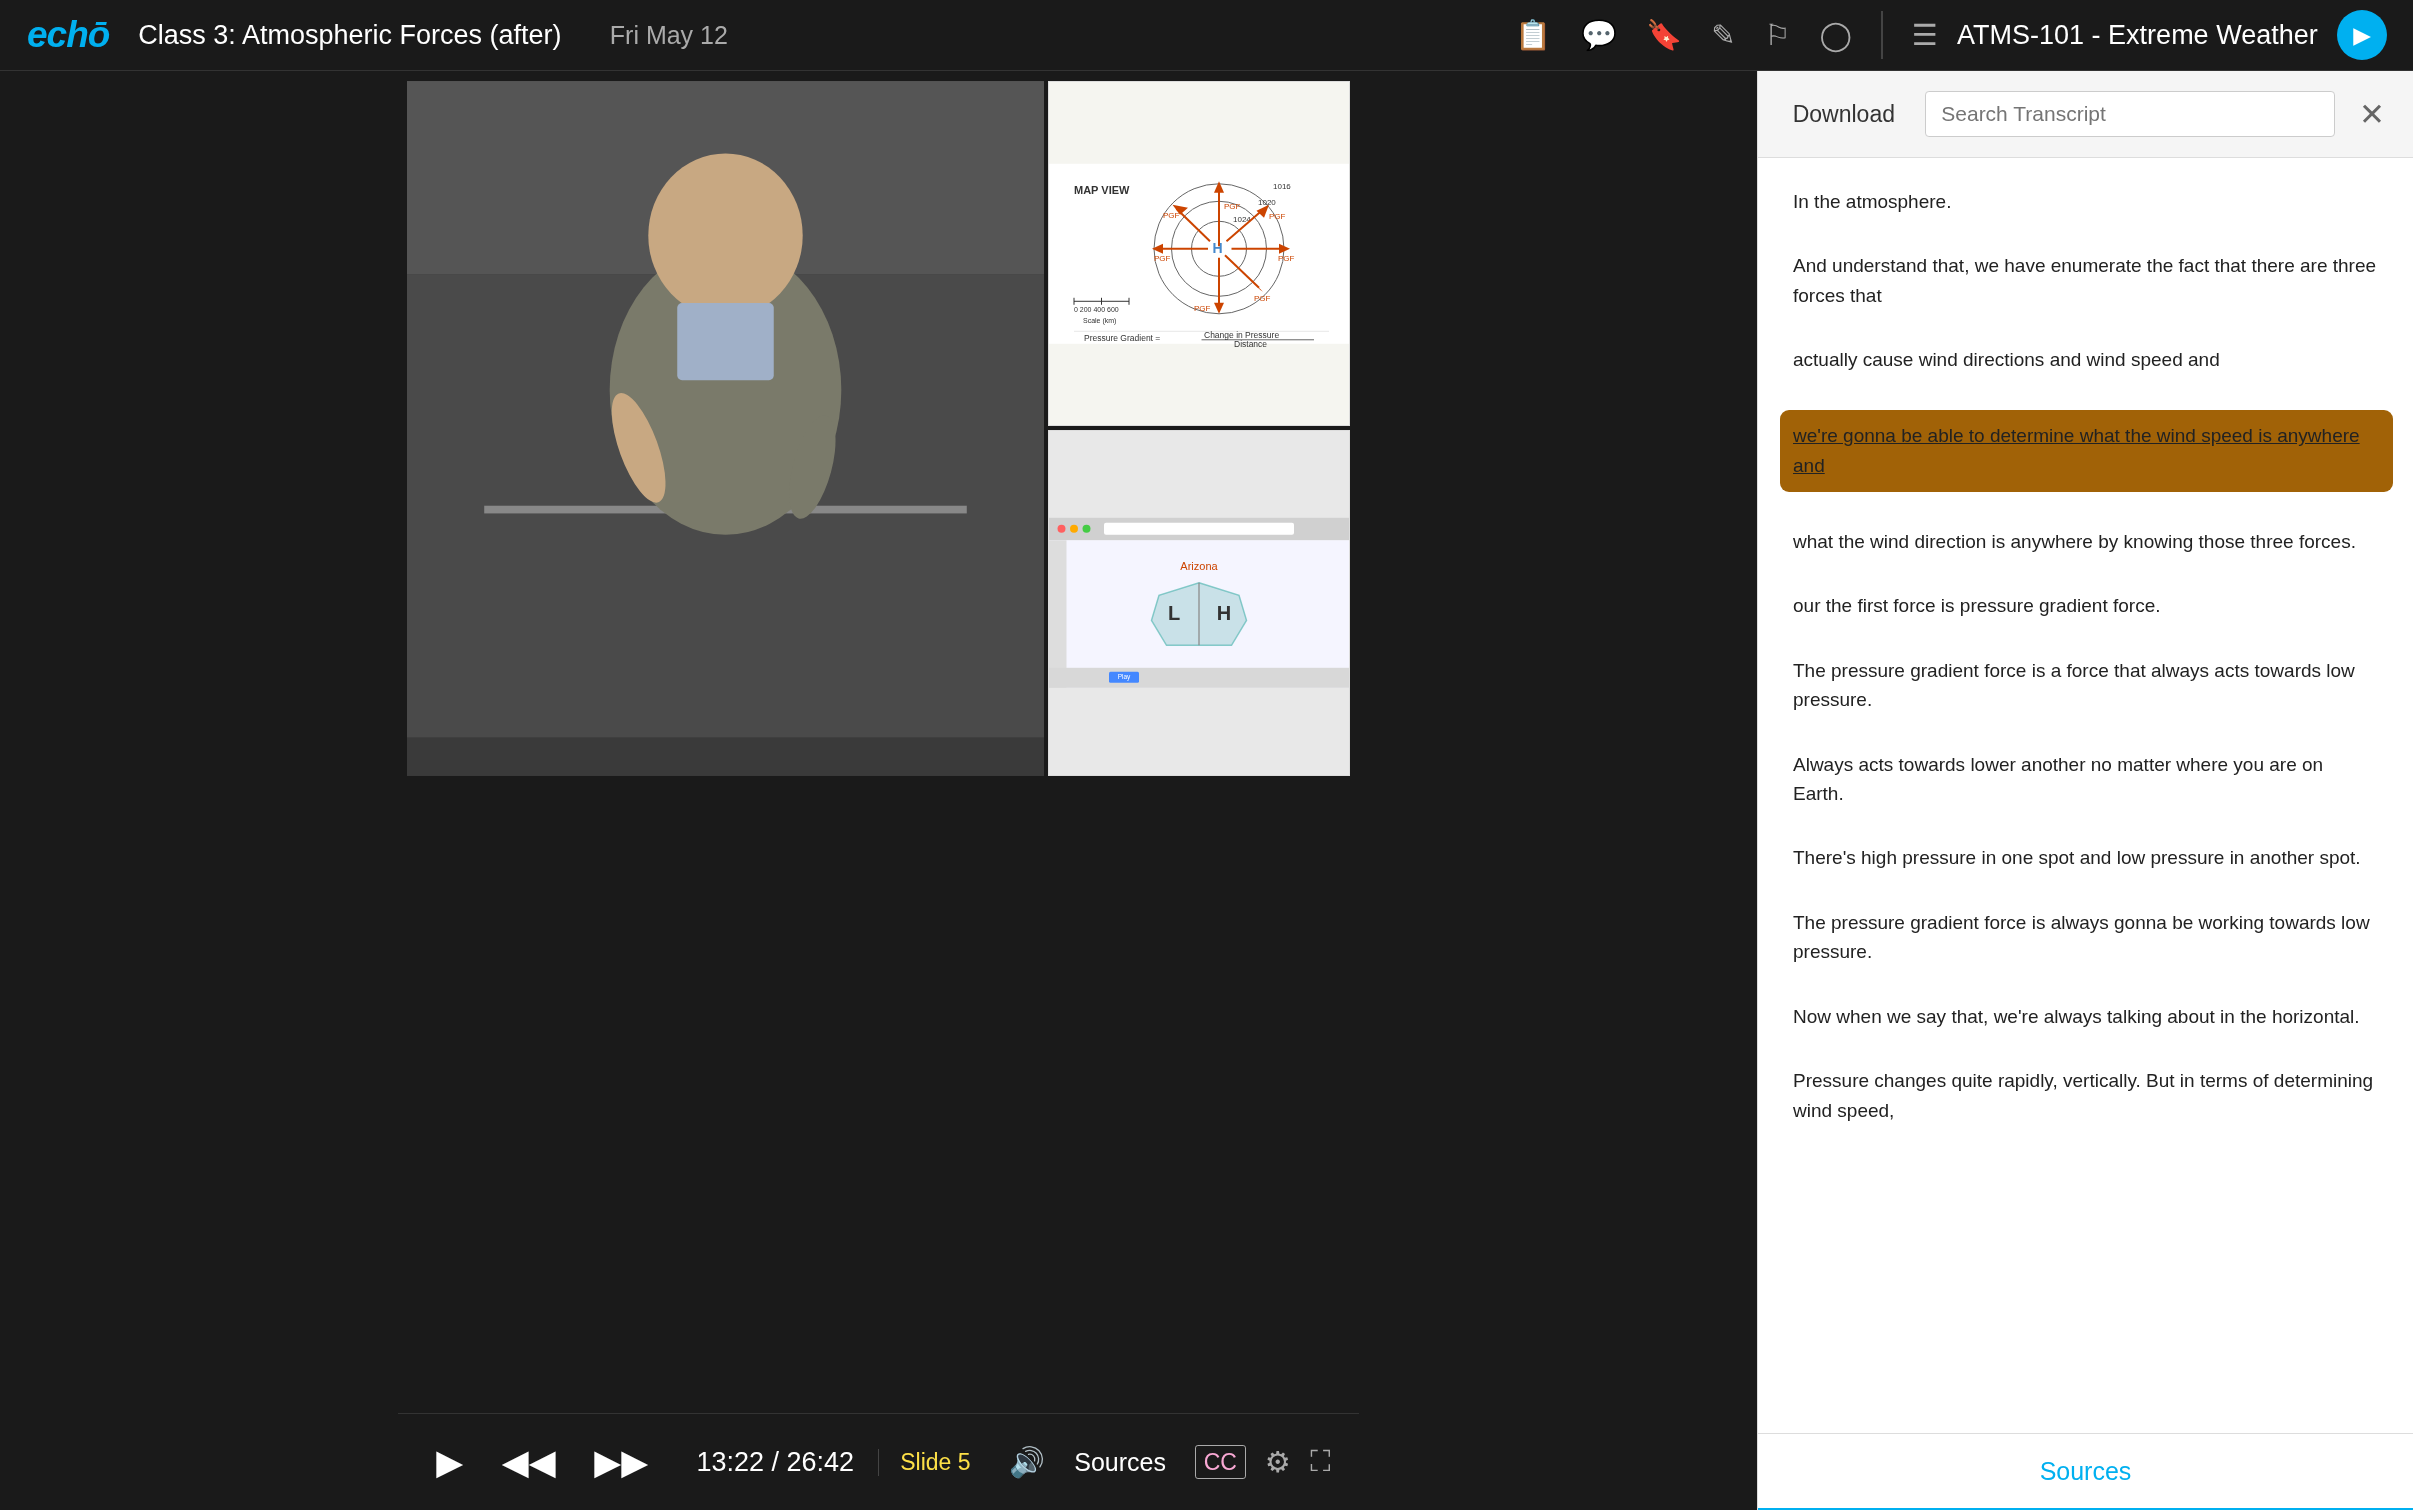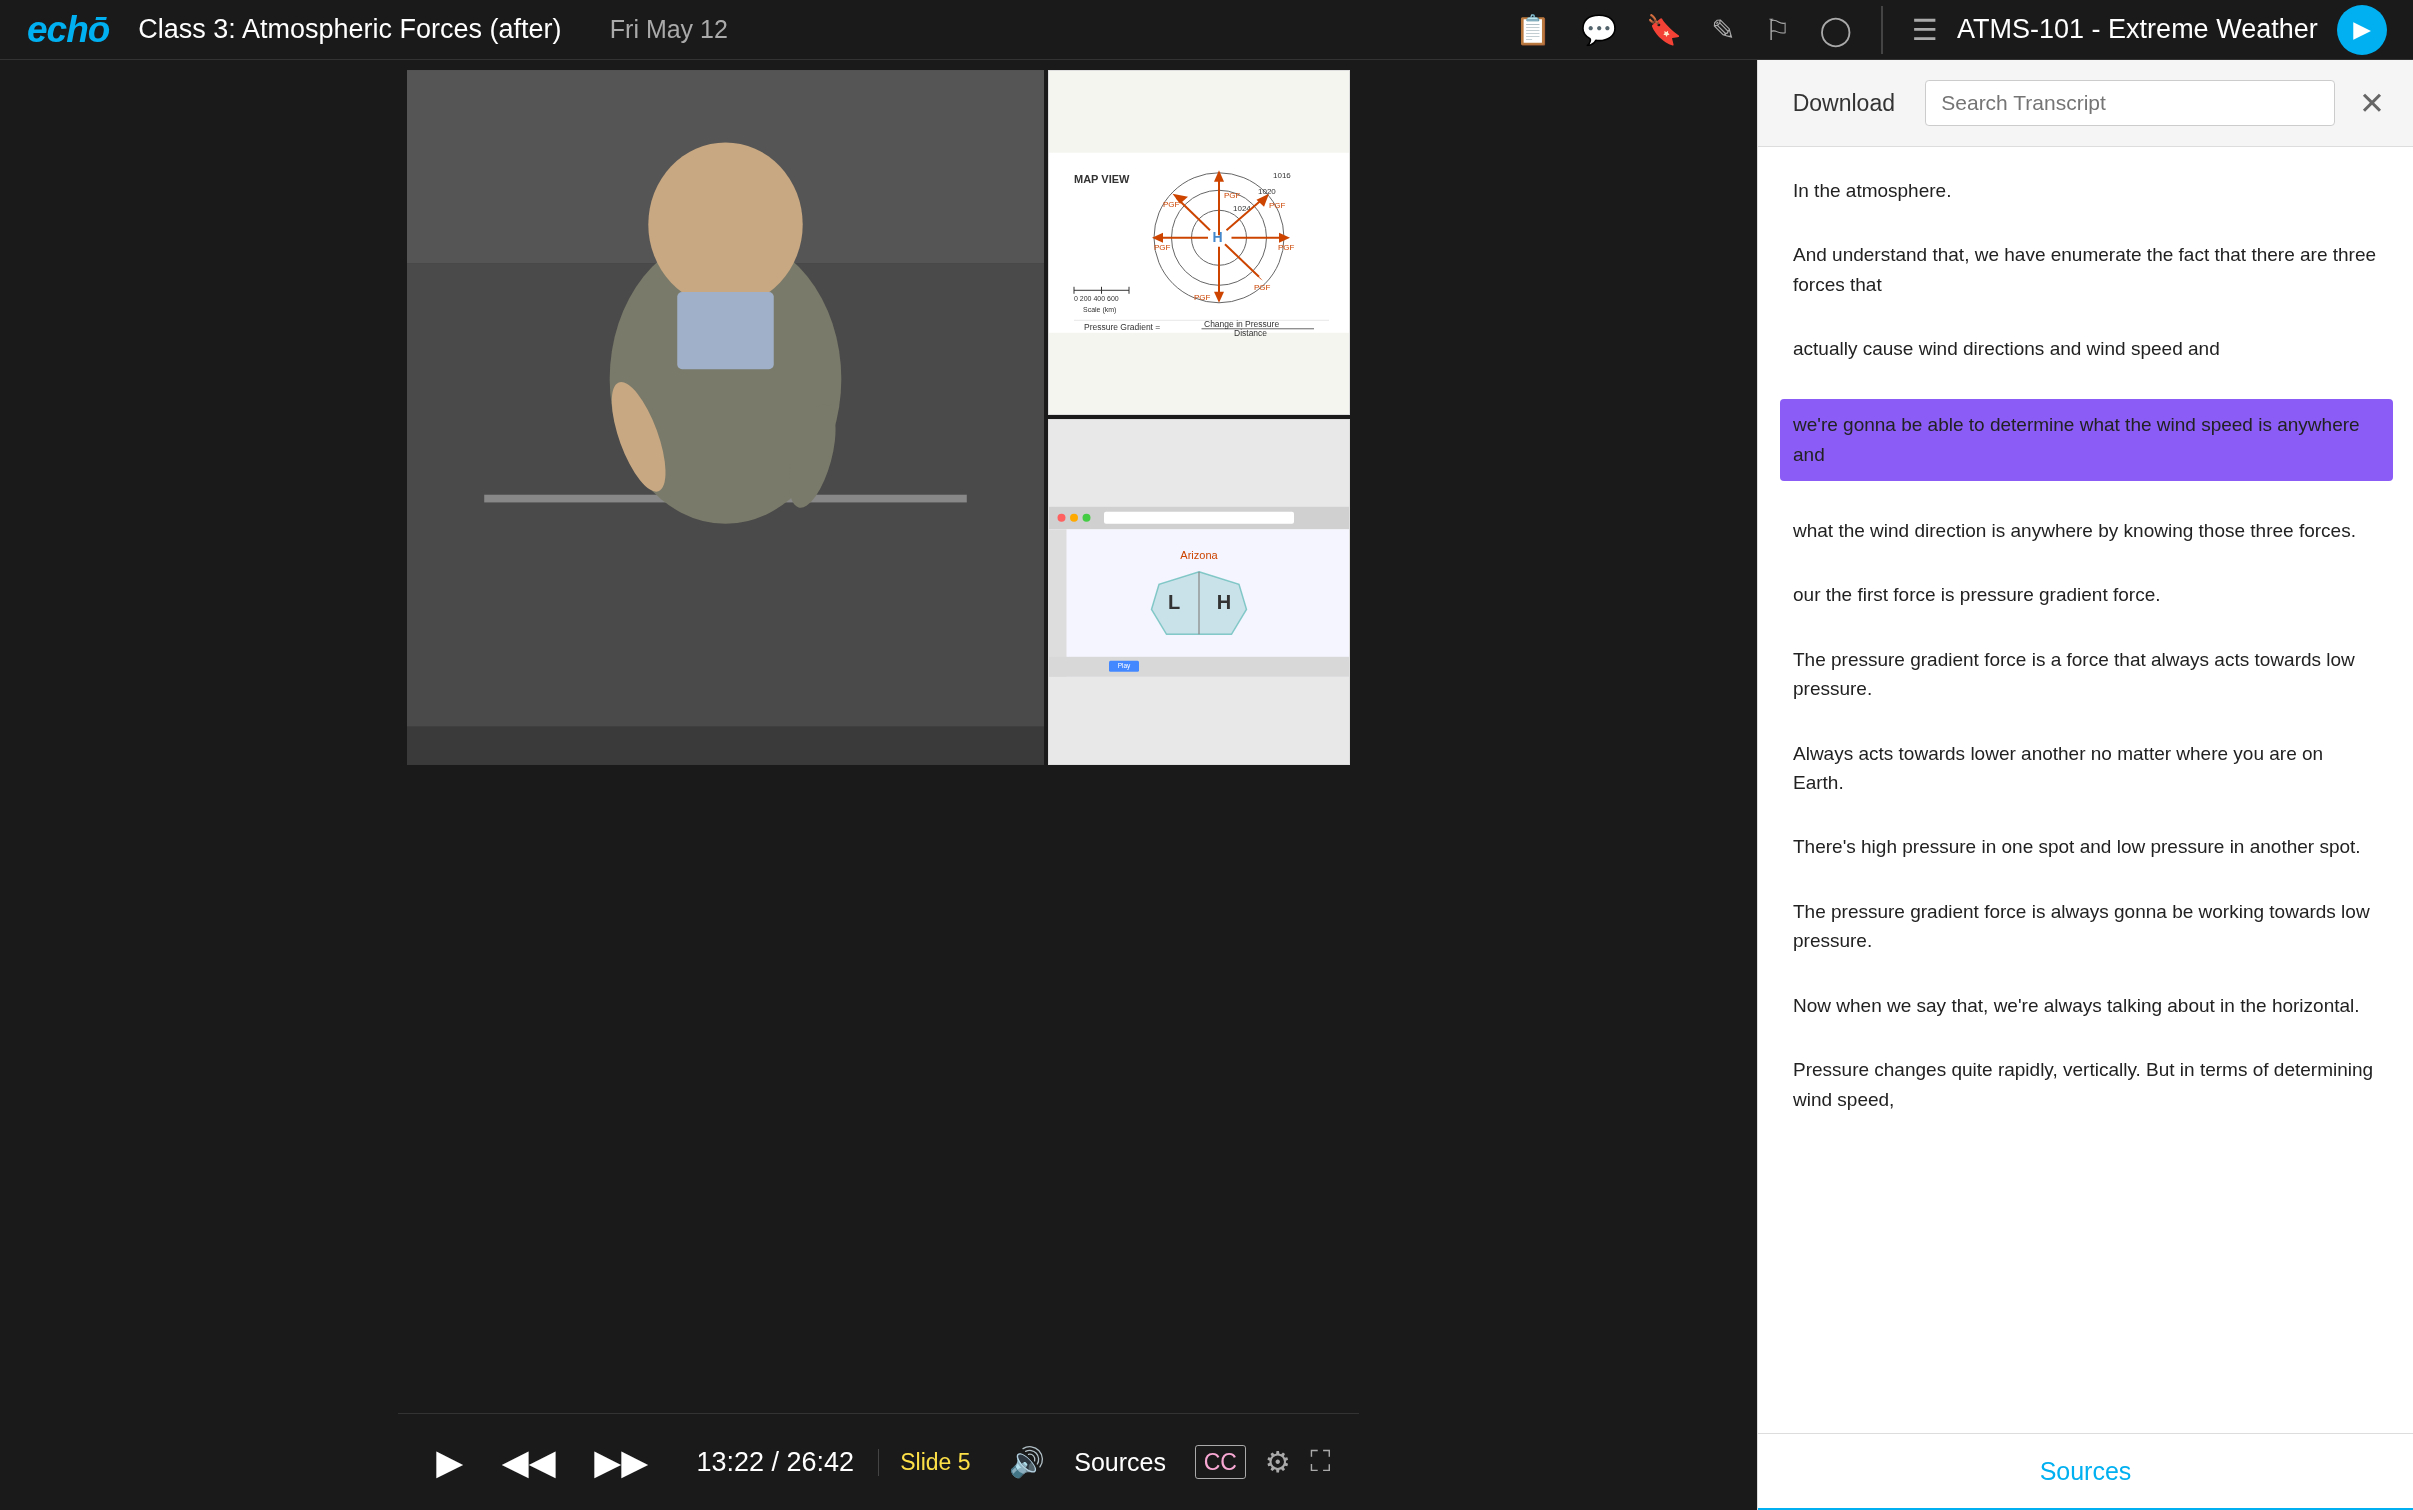--- a/index.html
+++ b/index.html
@@ -9,21 +9,21 @@
       width: 2414px;
       height: 1510px;
       overflow: hidden;
       display: flex;
       flex-direction: column;
     }
 
     
     .top-nav {
       background: #1a1a1a;
-      height: 60px;
+      height: 71px;
       display: flex;
       align-items: center;
       padding: 0 27px;
       gap: 19.3px;
       flex-shrink: 0;
       border-bottom: 1px solid #333;
     }
     .echo-logo {
       color: #00b0f0;
       font-size: 37px;
@@ -245,25 +245,26 @@
       overflow-y: auto;
       padding: 29px 35px;
     }
     .transcript-segment {
       margin-bottom: 35px;
       font-size: 19px;
       line-height: 1.55;
       color: #222;
     }
     .transcript-segment.highlighted {
-      background: #8b5cf6;
+      background: #a16207;
       padding: 11.6px 13.5px;
-      border-radius: 4px;
+      border-radius: 9px;
       margin-left: -13.5px;
       margin-right: -13.5px;
+      text-decoration: underline;
     }
 
     
     .bottom-tabs {
       display: flex;
       border-top: 1px solid #ddd;
       height: 77px;
       background: #fff;
       flex-shrink: 0;
     }

